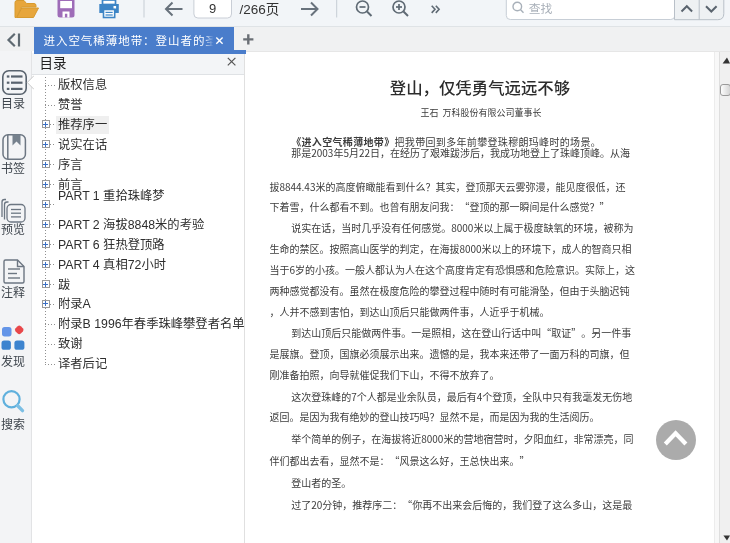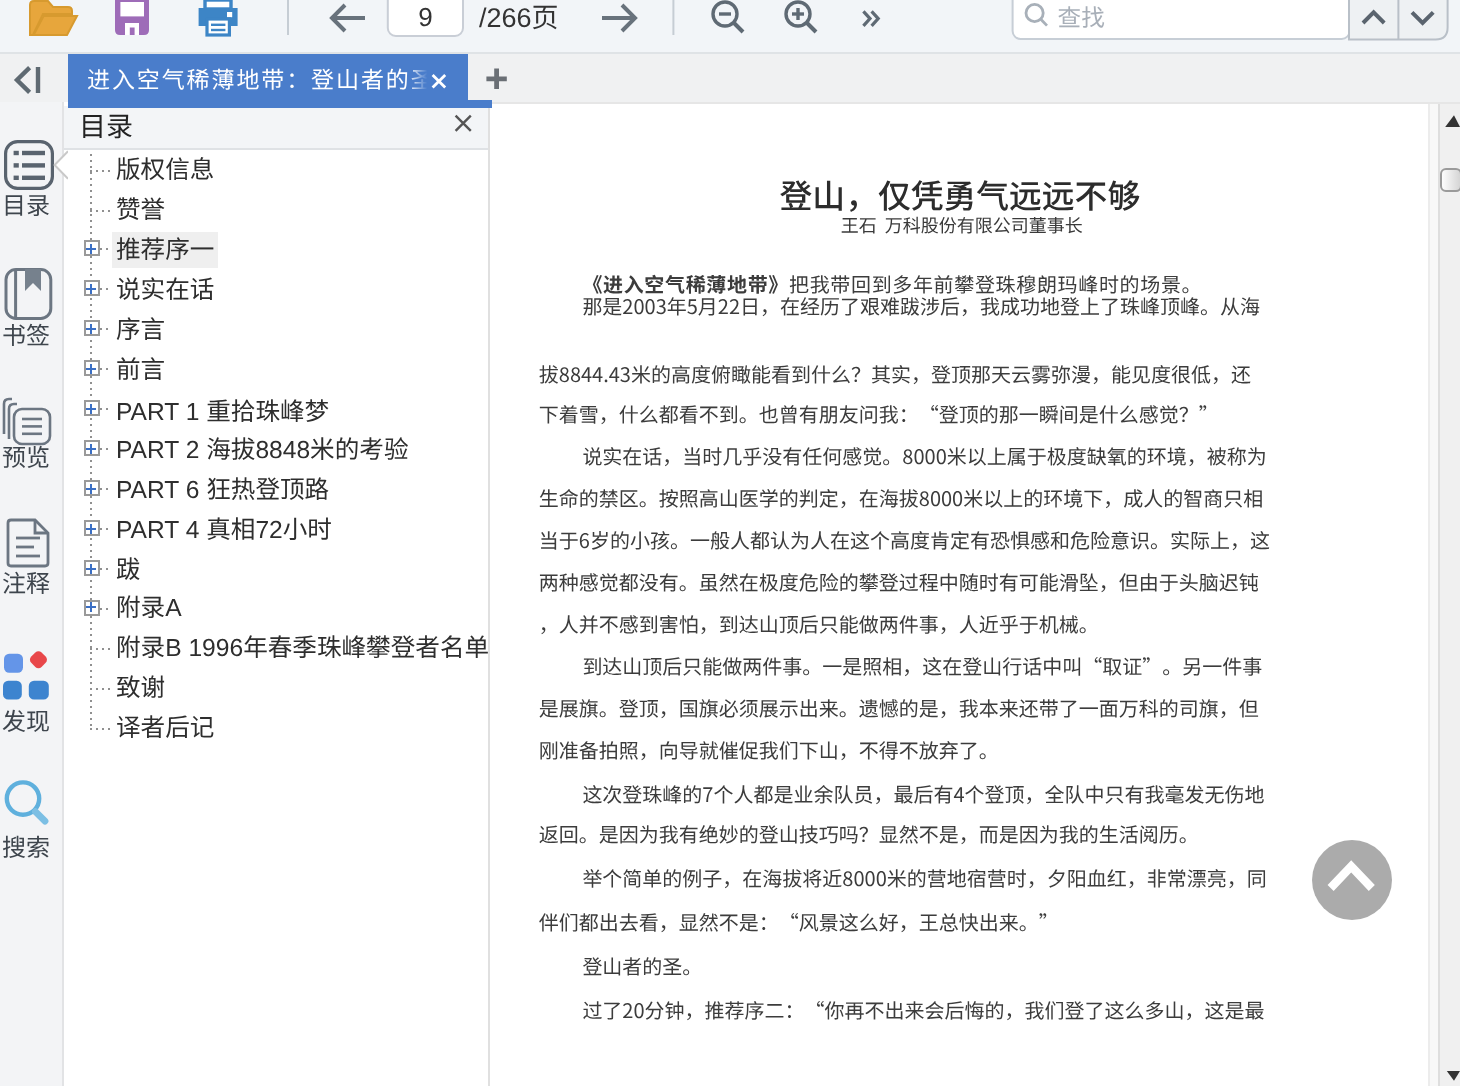--- a/index.html
+++ b/index.html
@@ -179,21 +179,21 @@
 <div class="abs pbox" style="top:120.4px"></div>
 <div class="abs treerow" style="top:137.8px">说实在话</div>
 <div class="abs hdots" style="left:49.5px;top:144.3px;width:6.5px"></div>
 <div class="abs pbox" style="top:140.3px"></div>
 <div class="abs treerow" style="top:157.8px">序言</div>
 <div class="abs hdots" style="left:49.5px;top:164.3px;width:6.5px"></div>
 <div class="abs pbox" style="top:160.3px"></div>
 <div class="abs treerow" style="top:177.8px">前言</div>
 <div class="abs hdots" style="left:49.5px;top:184.2px;width:6.5px"></div>
 <div class="abs pbox" style="top:180.2px"></div>
-<div class="abs treerow" style="top:199px">PART 1 重拾珠峰梦</div>
+<div class="abs treerow" style="top:189px">PART 1 重拾珠峰梦</div>
 <div class="abs hdots" style="left:49.5px;top:204.2px;width:6.5px"></div>
 <div class="abs pbox" style="top:200.2px"></div>
 <div class="abs treerow" style="top:217.7px">PART 2 海拔8848米的考验</div>
 <div class="abs hdots" style="left:49.5px;top:224.2px;width:6.5px"></div>
 <div class="abs pbox" style="top:220.2px"></div>
 <div class="abs treerow" style="top:237.6px">PART 6 狂热登顶路</div>
 <div class="abs hdots" style="left:49.5px;top:244.1px;width:6.5px"></div>
 <div class="abs pbox" style="top:240.1px"></div>
 <div class="abs treerow" style="top:257.6px">PART 4 真相72小时</div>
 <div class="abs hdots" style="left:49.5px;top:264.1px;width:6.5px"></div>
@@ -211,21 +211,21 @@
 <div class="abs treerow" style="top:357.3px">译者后记</div>
 <div class="abs hdots" style="left:45px;top:363.8px;width:11px"></div>
 <svg class="abs" style="left:227px;top:57px;z-index:6" width="10" height="10" viewBox="0 0 10 10">
 <path d="M0.8 0.8 L8.4 8.4 M8.4 0.8 L0.8 8.4" stroke="#555" stroke-width="1.2"></path>
 </svg>
 <div class="abs" id="panelheader">
     <div class="abs" id="paneltitle">目录</div>
   </div>
 <div class="abs" id="content"></div>
 
-<div id="doctitle" style="left:389.8px;top:85px">登山，仅凭勇气远远不够</div>
+<div id="doctitle" style="left:389.8px;top:75px">登山，仅凭勇气远远不够</div>
 <div id="docauthor" style="left:420.4px;top:106.0px">王石&nbsp;&nbsp;万科股份有限公司董事长</div>
 <div class="bl" style="left:291.2px;top:135.3px"><span style="letter-spacing:0.33px"><b>《进入空气稀薄地带》</b>把我带回到多年前攀登珠穆朗玛峰时的场景。</span></div>
 <div class="bl" style="left:291.2px;top:146px">那是2003年5月22日，在经历了艰难跋涉后，我成功地登上了珠峰顶峰。从海</div>
 <div class="bl" style="left:269.4px;top:179.5px">拔8844.43米的高度俯瞰能看到什么？其实，登顶那天云雾弥漫，能见度很低，还</div>
 <div class="bl" style="left:269.4px;top:200.3px">下着雪，什么都看不到。也曾有朋友问我：“登顶的那一瞬间是什么感觉？”</div>
 <div class="bl" style="left:291.2px;top:221.4px">说实在话，当时几乎没有任何感觉。8000米以上属于极度缺氧的环境，被称为</div>
 <div class="bl" style="left:269.4px;top:242.2px">生命的禁区。按照高山医学的判定，在海拔8000米以上的环境下，成人的智商只相</div>
 <div class="bl" style="left:269.4px;top:263.0px">当于6岁的小孩。一般人都认为人在这个高度肯定有恐惧感和危险意识。实际上，这</div>
 <div class="bl" style="left:269.4px;top:284.1px">两种感觉都没有。虽然在极度危险的攀登过程中随时有可能滑坠，但由于头脑迟钝</div>
 <div class="bl" style="left:269.4px;top:305.2px">，人并不感到害怕，到达山顶后只能做两件事，人近乎于机械。</div>

